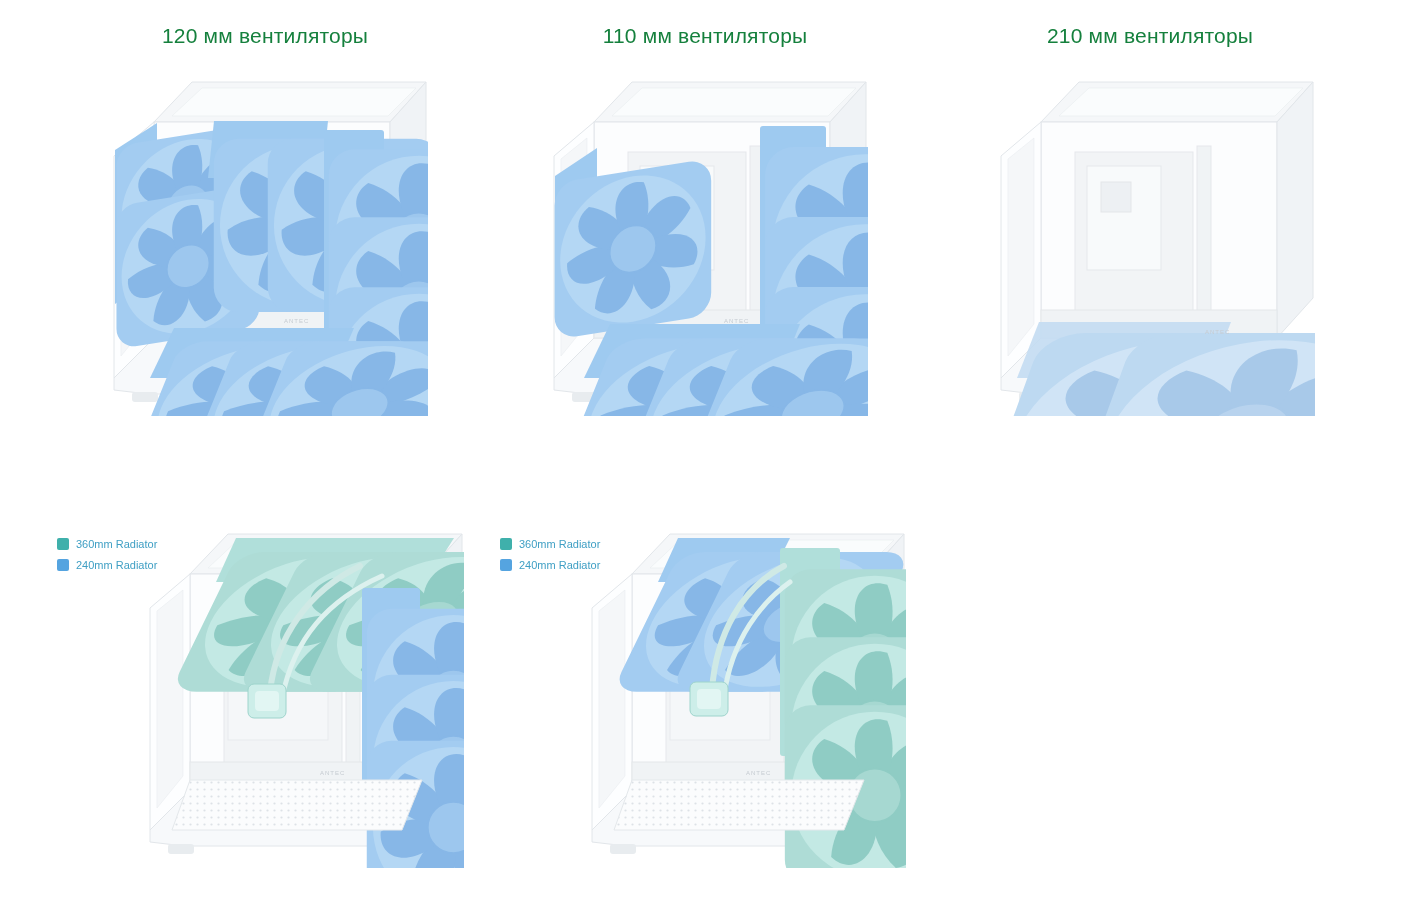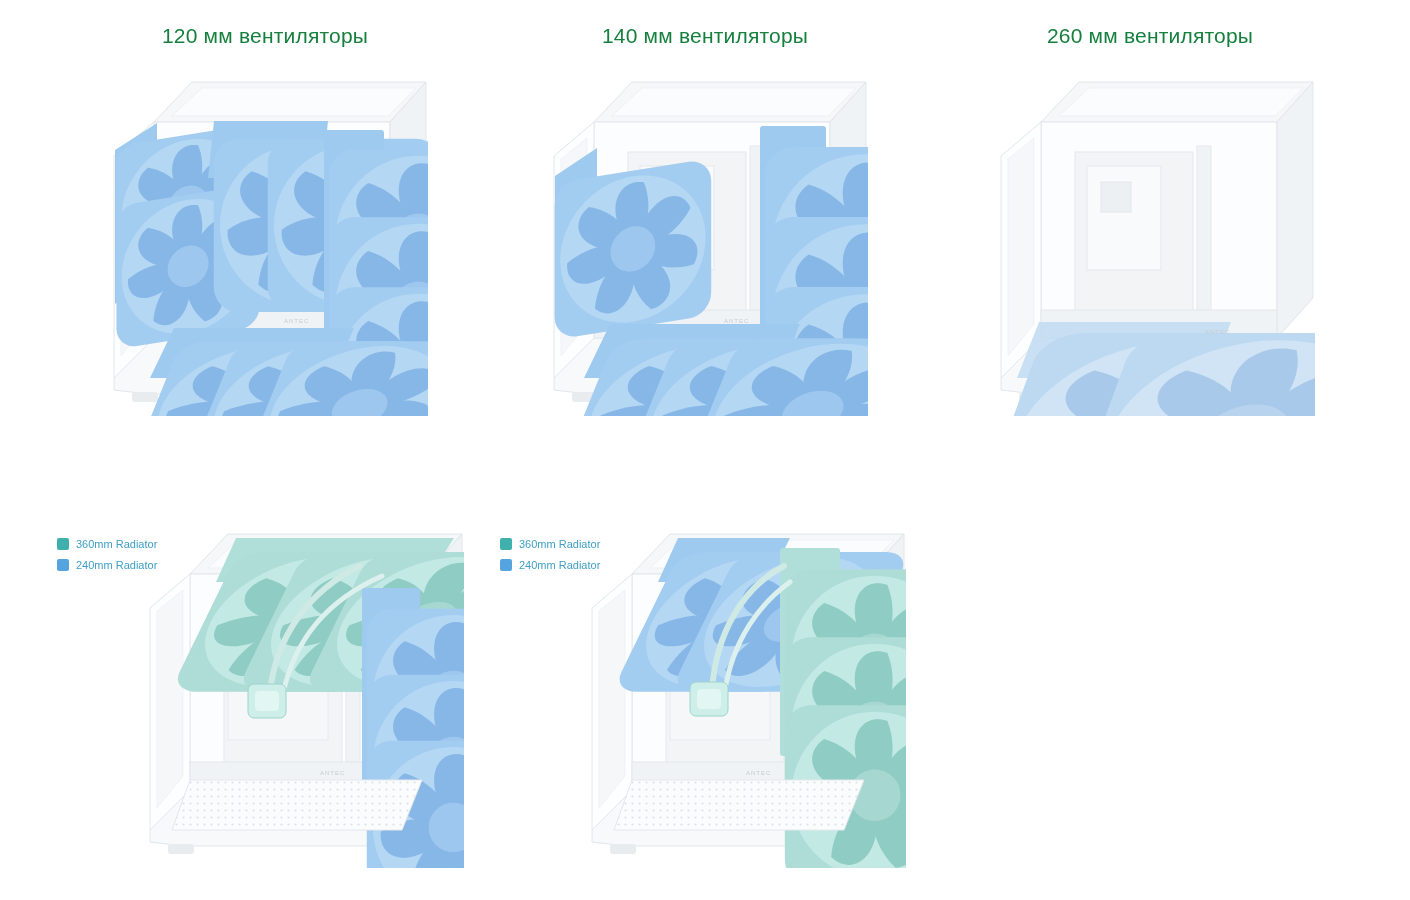--- a/index.html
+++ b/index.html
@@ -67,22 +67,22 @@
         <rect x="100" y="126" width="118" height="160" fill="#f2f4f6" stroke="#e5e8eb"></rect>
         <rect x="112" y="140" width="74" height="104" fill="#f8fafb" stroke="#e5e8eb"></rect>
         <rect x="126" y="156" width="30" height="30" fill="#edf0f3" stroke="#e3e6e9"></rect>
         <rect x="222" y="120" width="14" height="176" fill="#f0f3f5" stroke="#e5e8eb"></rect>
         <rect x="66" y="284" width="236" height="28" fill="#f0f3f5" stroke="#e3e7ea"></rect>
       </symbol>
     </defs>
   </svg>
 
   <h2 class="panel-title" style="left:60px;top:24px;width:410px">120 мм вентиляторы</h2>
-  <h2 class="panel-title" style="left:500px;top:24px;width:410px">140 мм вентиляторы</h2>
-  <h2 class="panel-title" style="left:945px;top:24px;width:410px">260 мм вентиляторы</h2>
+  <h2 class="panel-title" style="left:500px;top:24px;width:410px">110 мм вентиляторы</h2>
+  <h2 class="panel-title" style="left:945px;top:24px;width:410px">210 мм вентиляторы</h2>
 
   <div class="legend" style="left:57px;top:538px">
     <div class="legend-row">
       <svg width="12" height="12">
         <rect width="12" height="12" fill="#3fb0ab"></rect>
       </svg>
       <span class="legend-label">360mm Radiator</span>
     </div>
     <div class="legend-row">
       <svg width="12" height="12">

